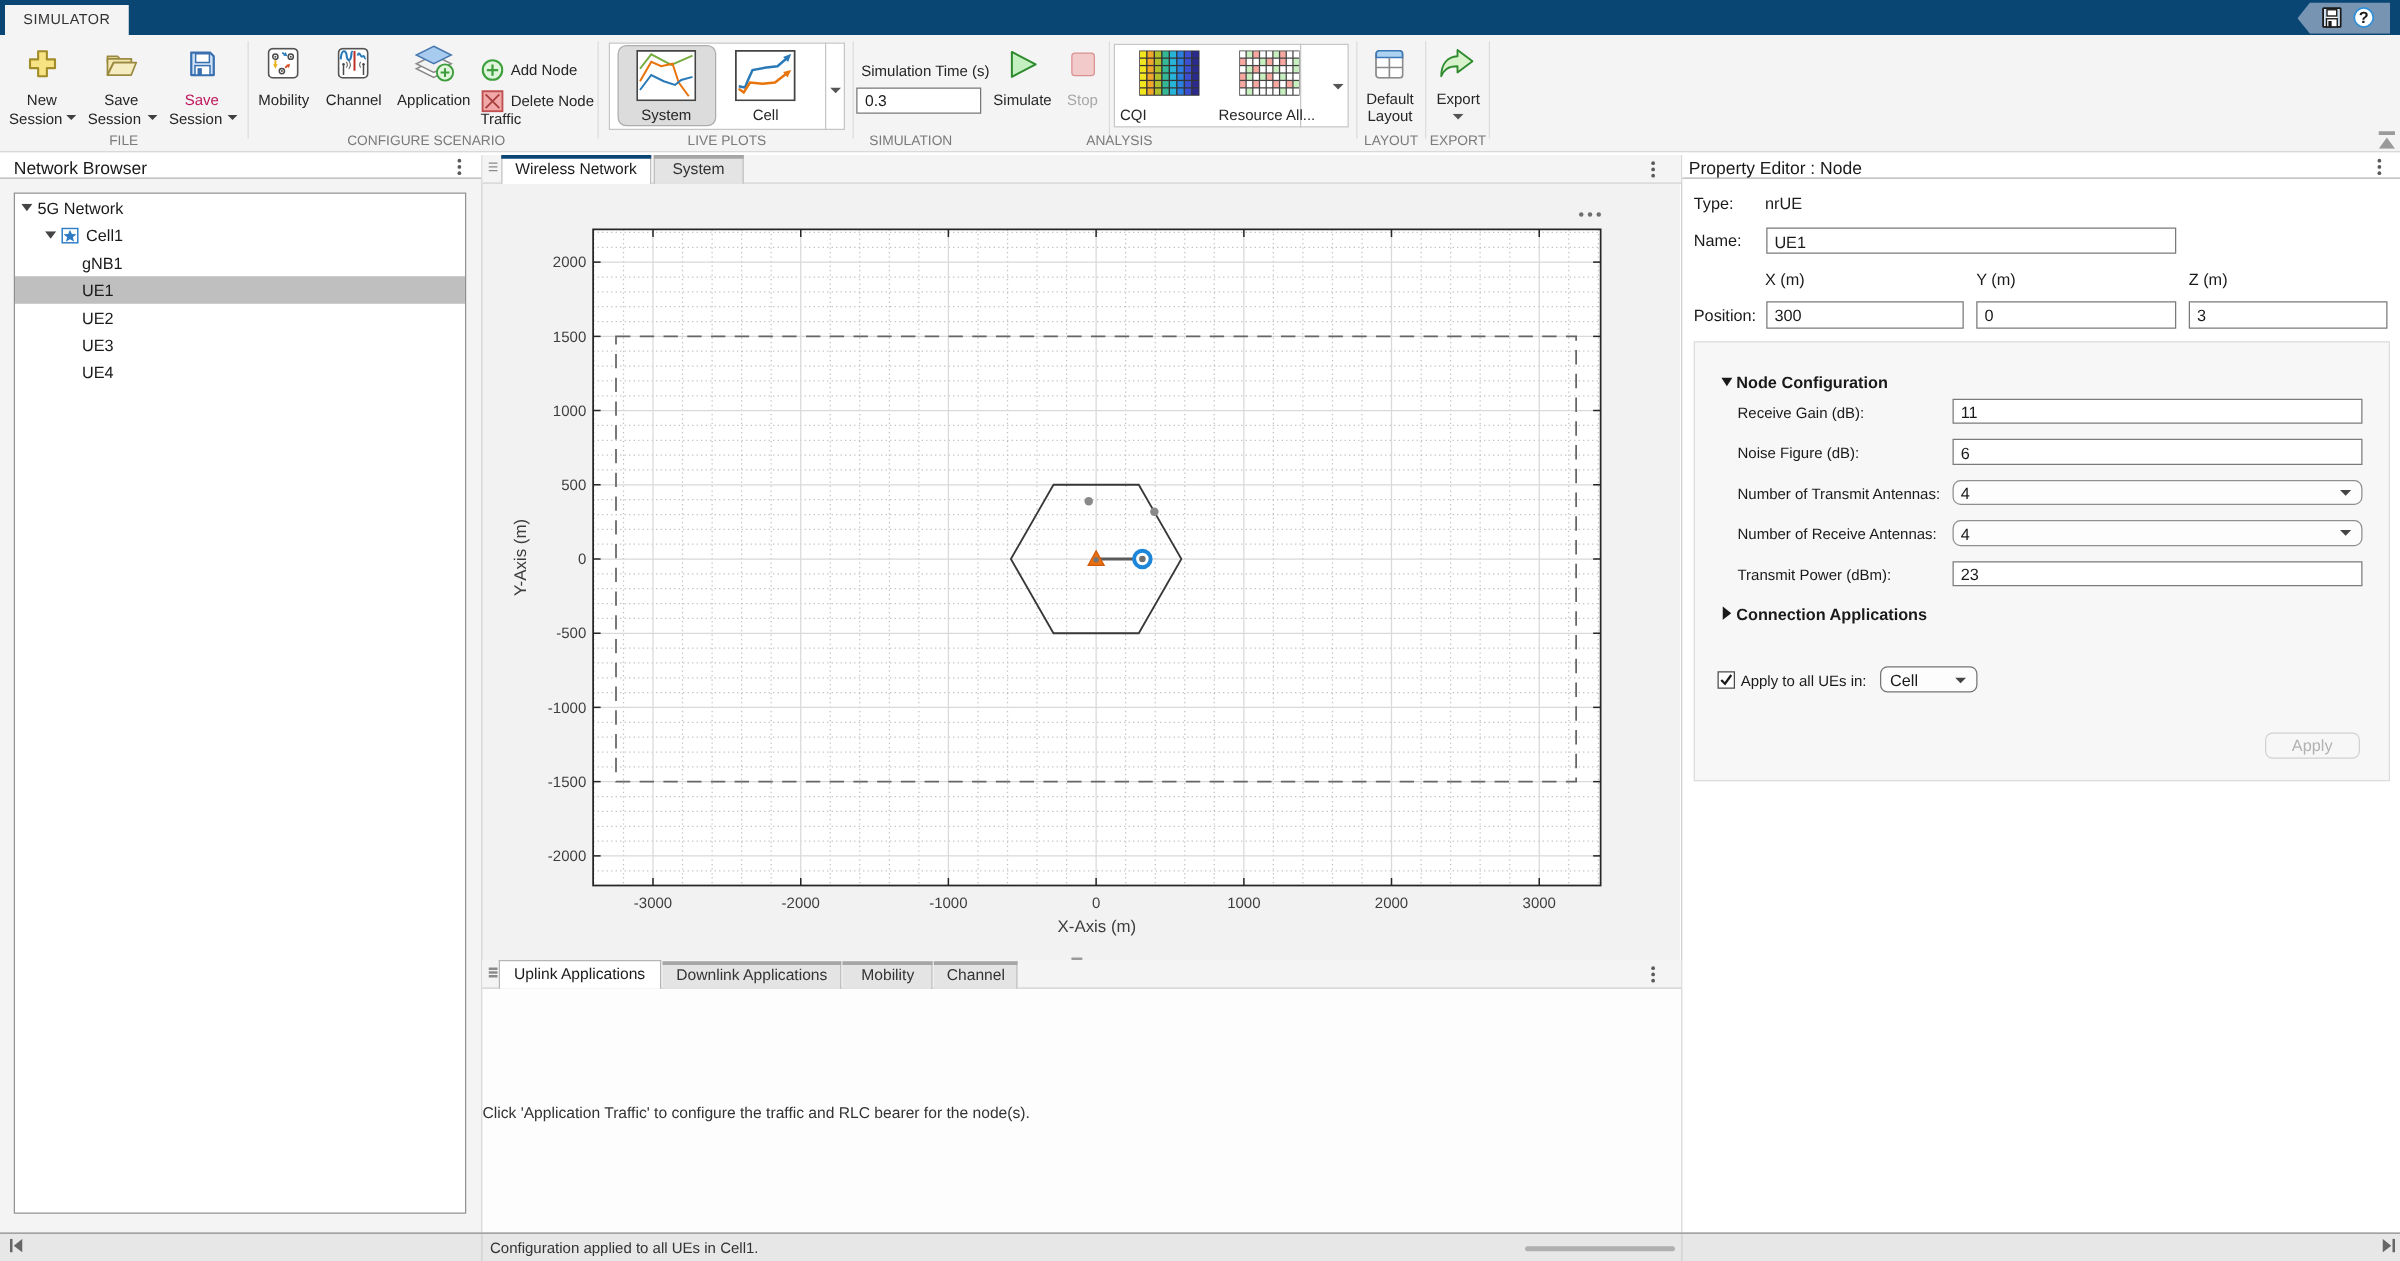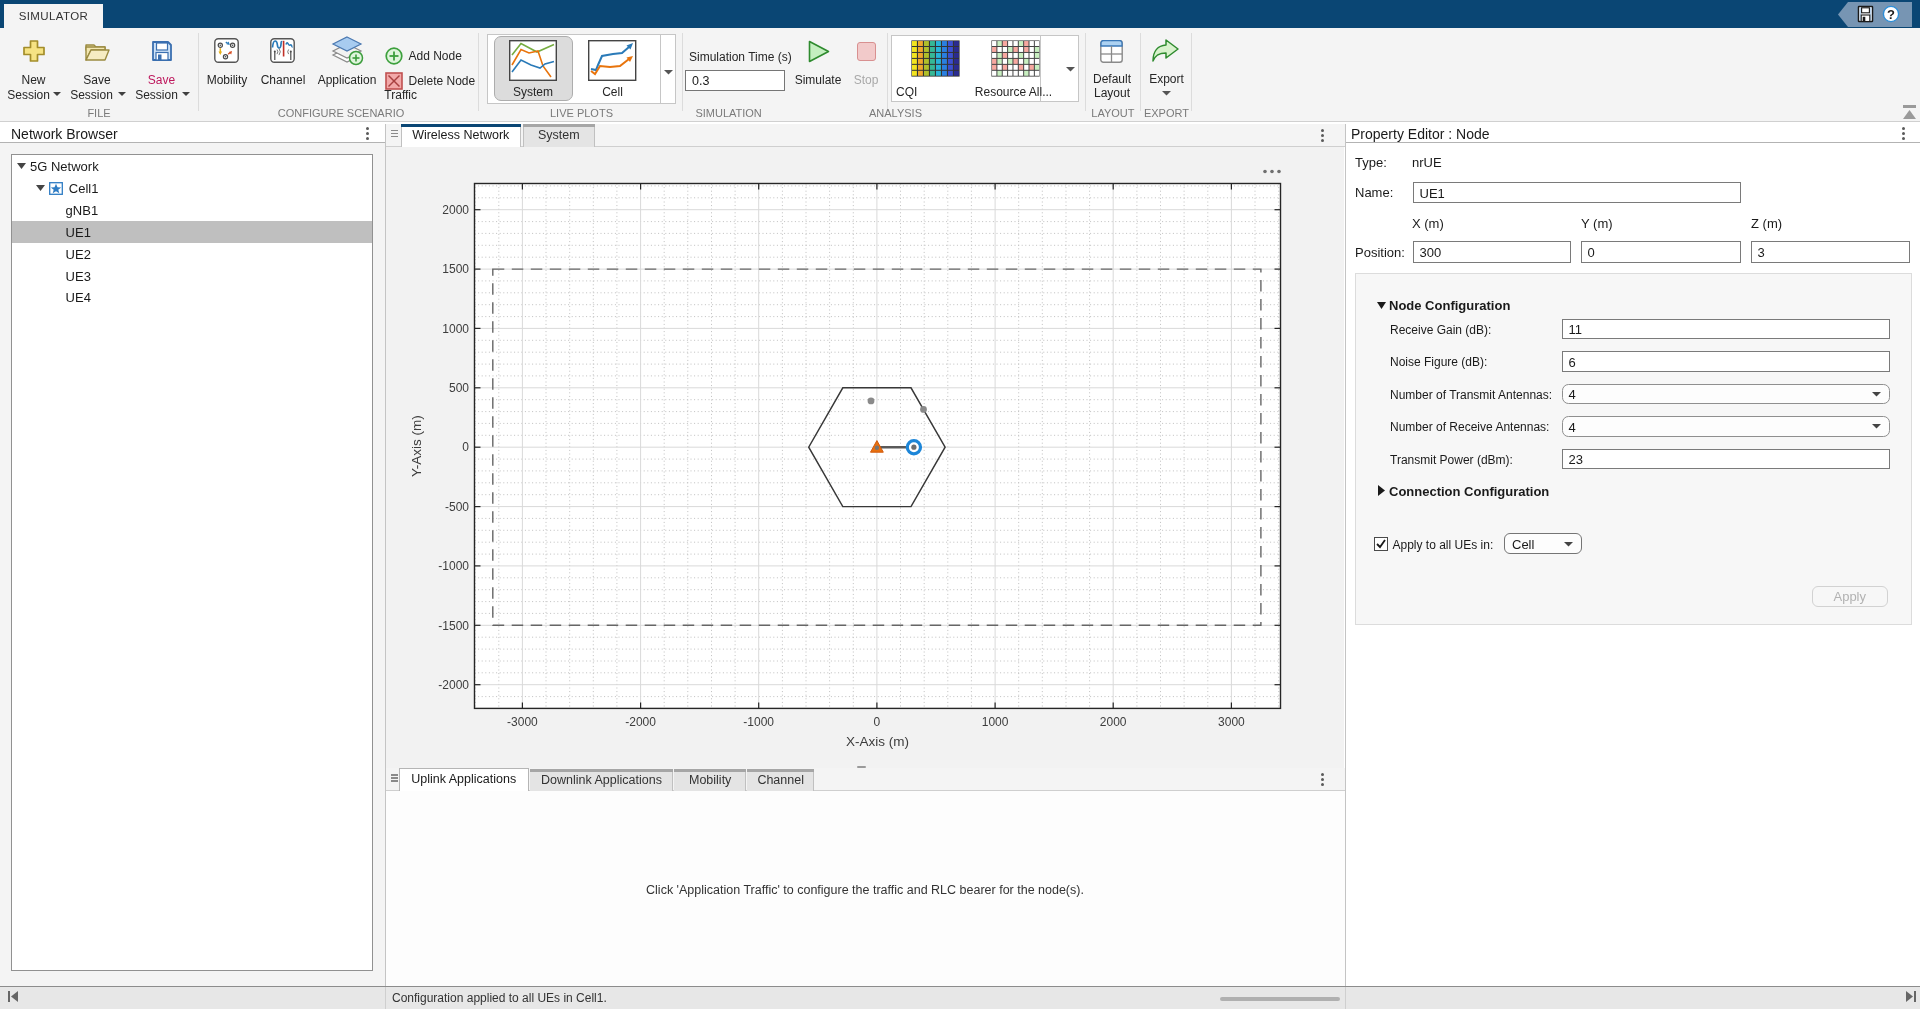--- a/index.html
+++ b/index.html
@@ -492,21 +492,21 @@
 <div class="abs" style="left:529.7px;top:772.5px;width:143.5px;text-align:center;font-size:12.5px;color:#333">Downlink Applications</div>
 <div class="abs" style="left:674.2px;top:768.5px;width:72px;height:22px;background:#e4e4e4;border-right:1px solid #c0c0c0"></div>
 <div class="abs" style="left:674.2px;top:768.5px;width:72px;height:3px;background:#a6a6a6"></div>
 <div class="abs" style="left:674.2px;top:772.5px;width:72px;text-align:center;font-size:12.5px;color:#333">Mobility</div>
 <div class="abs" style="left:747.2px;top:768.5px;width:67px;height:22px;background:#e4e4e4;border-right:1px solid #c0c0c0"></div>
 <div class="abs" style="left:747.2px;top:768.5px;width:67px;height:3px;background:#a6a6a6"></div>
 <div class="abs" style="left:747.2px;top:772.5px;width:67px;text-align:center;font-size:12.5px;color:#333">Channel</div>
 <div style="position:absolute;left:1320.5px;top:772.5px;width:3px;height:3px;background:#5a5a5a;border-radius:50%"></div>
     <div style="position:absolute;left:1320.5px;top:777.5px;width:3px;height:3px;background:#5a5a5a;border-radius:50%"></div>
     <div style="position:absolute;left:1320.5px;top:782.5px;width:3px;height:3px;background:#5a5a5a;border-radius:50%"></div>
-<div class="abs" style="left:386px;top:883px;width:958px;text-align:center;font-size:12.5px;color:#333">Click 'Application Traffic' to configure the traffic and RLC bearer for the node(s).</div>
+<div class="abs" style="left:386px;top:883px;width:958px;font-size:12.5px;color:#333">Click 'Application Traffic' to configure the traffic and RLC bearer for the node(s).</div>
 <div class="abs" style="left:1345.5px;top:124px;width:574.5px;height:862px;background:#ffffff"></div>
 <div class="abs" style="left:1345.5px;top:124px;width:574.5px;height:18.5px;background:#ffffff;border-bottom:1px solid #b3b3b3"></div>
 <div class="abs" style="left:1351px;top:126px;font-size:14px;color:#1a1a1a">Property Editor : Node</div>
 <div style="position:absolute;left:1902px;top:126.5px;width:3px;height:3px;background:#5a5a5a;border-radius:50%"></div>
     <div style="position:absolute;left:1902px;top:131.5px;width:3px;height:3px;background:#5a5a5a;border-radius:50%"></div>
     <div style="position:absolute;left:1902px;top:136.5px;width:3px;height:3px;background:#5a5a5a;border-radius:50%"></div>
 <div style="position:absolute;left:1355px;top:155px;width:300px;font-size:13px;color:#1a1a1a">Type:</div>
 <div style="position:absolute;left:1412px;top:155px;width:300px;font-size:13px;color:#1a1a1a">nrUE</div>
 <div style="position:absolute;left:1355px;top:185px;width:300px;font-size:13px;color:#1a1a1a">Name:</div>
 <div class="abs" style="left:1413px;top:181.5px;width:328px;height:21.5px;background:#fff;border:1px solid #7a7a7a"></div>
@@ -543,21 +543,21 @@
 <div style="position:absolute;left:1568.5px;top:419.5px;width:300px;font-size:13px;color:#1a1a1a">4</div>
 <svg class="abs" style="left:1872px;top:424px" width="9" height="5.5">
       <polygon points="0,0 9,0 4.5,4.5" fill="#444"></polygon>
     </svg>
 <div style="position:absolute;left:1390px;top:452.5px;width:300px;font-size:12px;color:#1a1a1a">Transmit Power (dBm):</div>
 <div class="abs" style="left:1562px;top:448.5px;width:328px;height:20.5px;background:#fff;border:1px solid #7a7a7a"></div>
 <div style="position:absolute;left:1568.5px;top:452.0px;width:300px;font-size:13px;color:#1a1a1a">23</div>
 <svg class="abs" style="left:1378px;top:484.5px" width="7" height="11">
       <polygon points="0,0 7,5.5 0,11" fill="#1a1a1a"></polygon>
     </svg>
-<div class="abs" style="left:1389px;top:483.5px;font-size:13px;font-weight:bold;color:#1a1a1a">Connection Configuration</div>
+<div class="abs" style="left:1389px;top:483.5px;font-size:13px;font-weight:bold;color:#1a1a1a">Connection Applications</div>
 <div class="abs" style="left:1374px;top:537px;width:13.5px;height:13.5px;background:#fff;border:1.5px solid #4a4a4a"></div>
 <svg class="abs" style="left:1376px;top:539px" width="10" height="10">
       <path d="M1 5 L4 8 L9 1" fill="none" stroke="#1a1a1a" stroke-width="1.8"></path>
     </svg>
 <div style="position:absolute;left:1392.5px;top:537.5px;width:300px;font-size:12px;color:#1a1a1a">Apply to all UEs in:</div>
 <div class="abs" style="left:1504px;top:533px;width:77.5px;height:21px;background:#fdfdfd;border:1px solid #757575;border-radius:6px"></div>
 <div style="position:absolute;left:1512px;top:537px;width:300px;font-size:13px;color:#1a1a1a">Cell</div>
 <svg class="abs" style="left:1564px;top:541.5px" width="9" height="5.5">
       <polygon points="0,0 9,0 4.5,4.5" fill="#444"></polygon>
     </svg>

